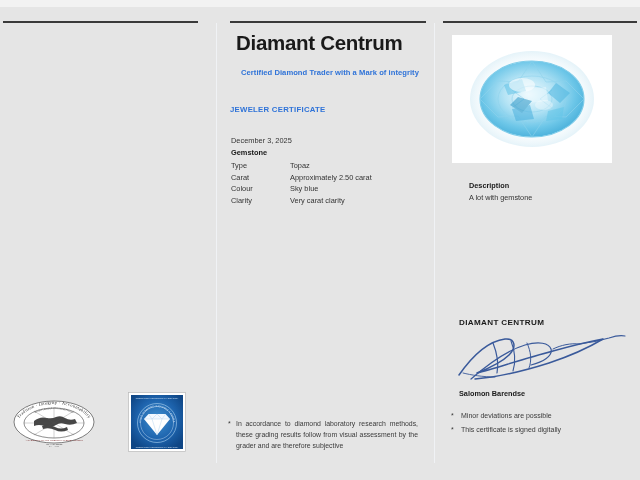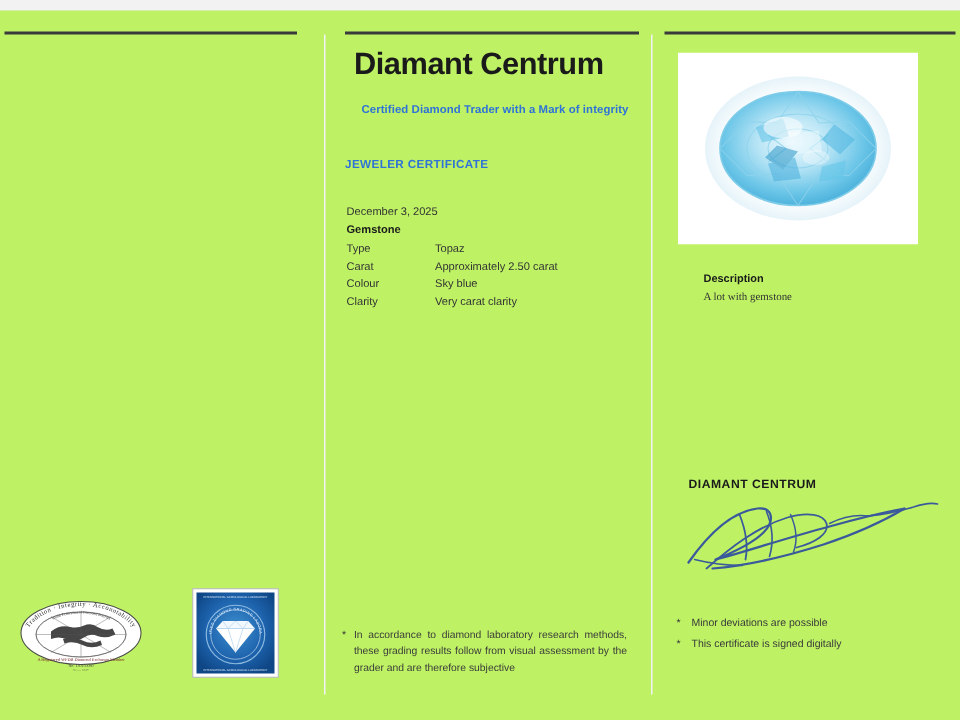--- a/index.html
+++ b/index.html
@@ -20,21 +20,21 @@
     top: 0; left: 0;
     width: 640px; height: 7px;
     background: #f2f2f2;
     border-bottom: 1px solid #e4e4e4;
   }
   .page {
     position: absolute;
     top: 7px; left: 0;
     width: 640px;
     height: 473px;
-    background: #bef264;
+    background: #e5e5e5;
   }
   
   .rule {
     position: absolute;
     height: 2px;
     background: #3a3a3a;
   }
   .rule-left  { left: 3px;   top: 14px; width: 195px; }
   .rule-mid   { left: 230px; top: 14px; width: 196px; }
   .rule-right { left: 443px; top: 14px; width: 194px; }
@@ -140,21 +140,20 @@
   }
   .desc-heading {
     font-size: 7.3px;
     font-weight: bold;
     color: #1a1a1a;
     margin-bottom: 3px;
   }
   .desc-text {
     font-size: 7.3px;
     color: #333;
-    font-family: Liberation Serif, serif;
   }
 
   .sign-block {
     position: absolute;
     left: 459px;
     top: 311px;
     width: 175px;
   }
   .sign-company {
     font-size: 8.1px;
@@ -324,20 +323,21 @@
           <path d="M18 50 C34 36, 52 22, 72 16 C86 12, 96 14, 98 20 C100 27, 90 33, 78 36" stroke-width="1.2"></path>
           <path d="M40 14 C44 24, 46 34, 44 44" stroke-width="1.2"></path>
           <path d="M58 12 C62 22, 63 32, 60 42" stroke-width="1.1"></path>
           <path d="M74 14 C78 23, 79 31, 76 39" stroke-width="1"></path>
           <path d="M100 20 C108 16, 118 14, 126 15" stroke-width="1"></path>
           <path d="M126 15 C136 14, 146 12, 156 9 C162 7, 168 6, 172 7" stroke-width="1.1"></path>
           <path d="M10 44 C18 46, 30 48, 42 48" stroke-width="0.9"></path>
         </g>
       </svg>
     </div>
+    <div class="sign-name">Salomon Barendse</div>
   </div>
 
   <div class="disclaimers">
     <div class="disclaimer-row">
       <span class="star">*</span>
       <span>Minor deviations are possible</span>
     </div>
     <div class="disclaimer-row">
       <span class="star">*</span>
       <span>This certificate is signed digitally</span>

